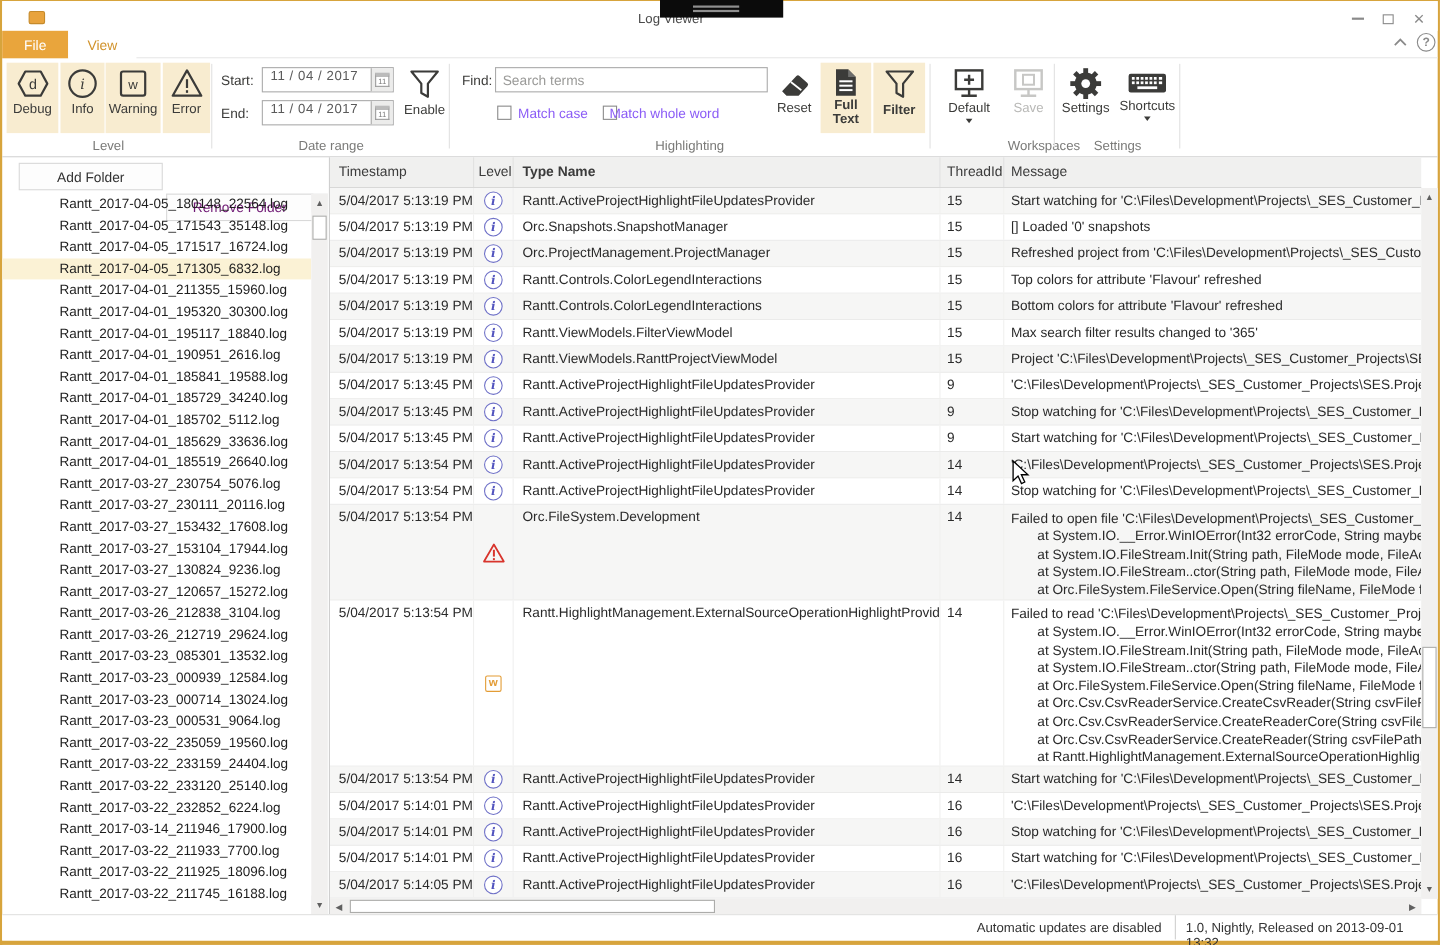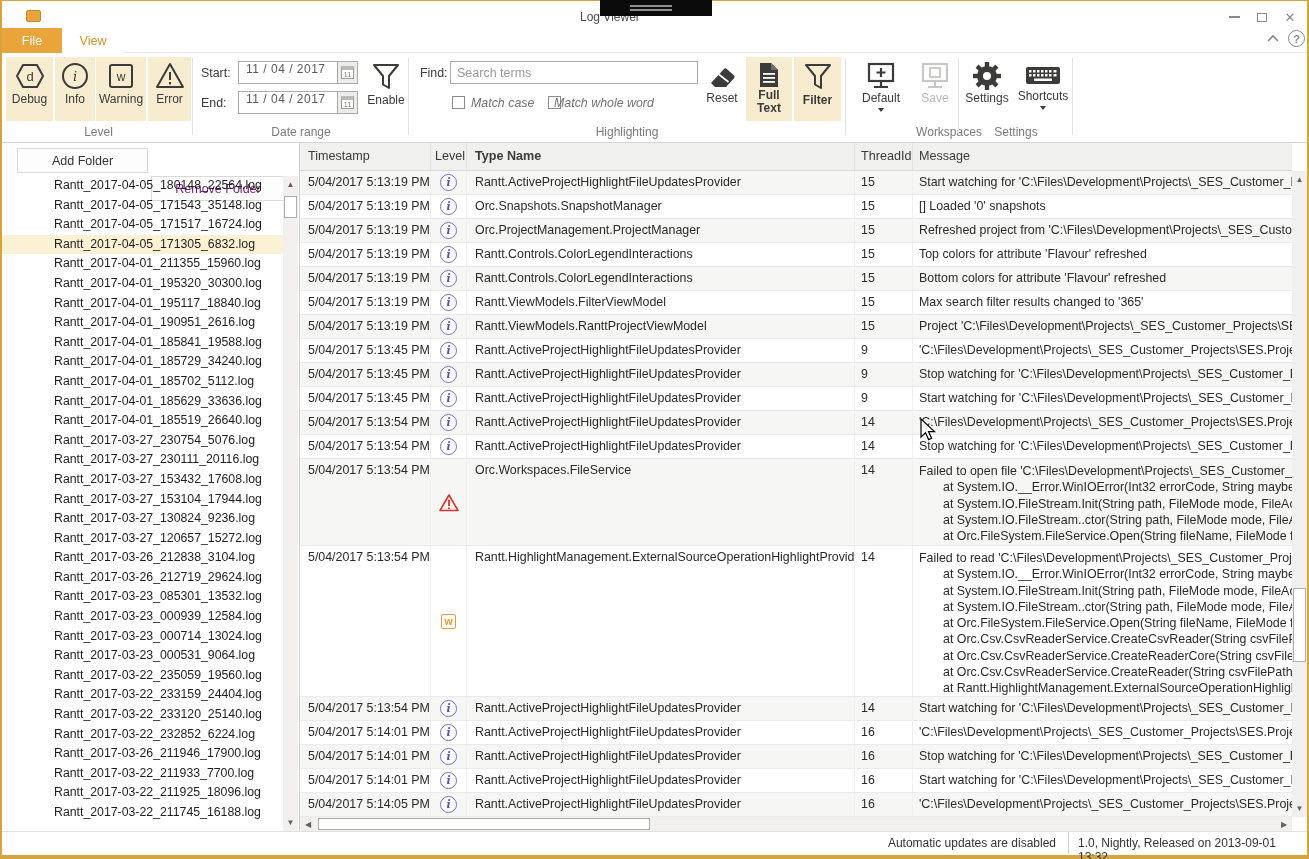--- a/index.html
+++ b/index.html
@@ -39,21 +39,21 @@
   .date-lbl{font-size:12.4px;color:#3B3B39;}
   .date-box{width:120px;height:23px;border:1px solid #ABABAB;background:#FFF;display:flex;align-items:flex-start;}
   .date-text{flex:1;font-size:12px;color:#5A5A5A;padding-left:7px;letter-spacing:0.5px;}
   .cal-btn{width:20px;height:21px;background:#ECECEB;border-left:1px solid #ABABAB;display:flex;align-items:center;justify-content:center;}
   .cal-glyph{width:13px;height:13px;border:1px solid #9B9B9B;background:#FFF;font-size:7px;color:#777;
     display:flex;align-items:center;justify-content:center;border-top:4px solid #BBB;}
   .find-input{left:450px;top:61px;width:248px;height:23px;border:1px solid #ABABAB;font-size:12.5px;
     padding-left:6px;font-family:"Liberation Sans",sans-serif;color:#333;outline:none;}
   .find-input::placeholder{color:#9B9B99;}
   .checkbox{width:13px;height:13px;border:1px solid #8B8B8B;background:#FFF;}
-  .cb-lbl{font-size:12.4px;color:#737373;font-style:italic;}
+  .cb-lbl{font-size:12.4px;color:#8b5cf6;}
   .big-btn{top:57px;height:64px;display:flex;flex-direction:column;align-items:center;padding-top:4px;}
   .tan{background:#F8ECD0;font-weight:bold;}
   .drop-arrow{width:0;height:0;border-left:3.5px solid transparent;border-right:3.5px solid transparent;
     border-top:4px solid #3B3B39;margin-top:3px;}
   .disabled-lbl{color:#B8B8B6 !important;}
   
   .side-btn{top:148px;height:25px;background:#FDFDFD;border:1px solid #D9D9D9;font-size:12.5px;color:#333;
     display:flex;align-items:center;justify-content:center;}
   .side-btn.disabled{color:#701a75;margin-top:28px;}
   .file-list{left:2px;top:176px;width:281px;height:655px;overflow:hidden;}
@@ -323,21 +323,21 @@
       <div class="file-item">Rantt_2017-03-26_212838_3104.log</div>
       <div class="file-item">Rantt_2017-03-26_212719_29624.log</div>
       <div class="file-item">Rantt_2017-03-23_085301_13532.log</div>
       <div class="file-item">Rantt_2017-03-23_000939_12584.log</div>
       <div class="file-item">Rantt_2017-03-23_000714_13024.log</div>
       <div class="file-item">Rantt_2017-03-23_000531_9064.log</div>
       <div class="file-item">Rantt_2017-03-22_235059_19560.log</div>
       <div class="file-item">Rantt_2017-03-22_233159_24404.log</div>
       <div class="file-item">Rantt_2017-03-22_233120_25140.log</div>
       <div class="file-item">Rantt_2017-03-22_232852_6224.log</div>
-      <div class="file-item">Rantt_2017-03-26_211946_17900.log</div>
+      <div class="file-item">Rantt_2017-03-14_211946_17900.log</div>
       <div class="file-item">Rantt_2017-03-22_211933_7700.log</div>
       <div class="file-item">Rantt_2017-03-22_211925_18096.log</div>
       <div class="file-item">Rantt_2017-03-22_211745_16188.log</div>
     </div>
   <div class="abs side-sep"></div>
 
   <div class="abs sb-track" style="left:283px;top:176px;width:15px;height:655px;"></div>
   <div class="abs sb-arrow" style="left:283px;top:176px;width:15px;height:17px;">▲</div>
   <div class="abs sb-thumb" style="left:284px;top:196px;width:13px;height:22px;"></div>
   <div class="abs sb-arrow" style="left:283px;top:814px;width:15px;height:17px;">▼</div>
@@ -460,21 +460,21 @@
       </div>
       <div class="trow alt tall-error">
         <div class="td c-ts">5/04/2017 5:13:54 PM</div>
         <div class="td c-lv">
           <svg class="ico-err" width="20" height="19" viewBox="0 0 20 19">
             <polygon points="10,2 19,17.5 1,17.5" fill="none" stroke="#D8342C" stroke-width="1.6" stroke-linejoin="round"></polygon>
             <rect x="9.1" y="6.8" width="1.8" height="6.2" fill="#D8342C"></rect>
             <rect x="9.1" y="14.4" width="1.8" height="1.8" fill="#D8342C"></rect>
           </svg>
         </div>
-        <div class="td c-ty">Orc.Workspaces.FileService</div>
+        <div class="td c-ty">Orc.FileSystem.Development</div>
         <div class="td c-th">14</div>
         <div class="td c-msg">
           <div class="msg-line">Failed to open file 'C:\Files\Development\Projects\_SES_Customer_Proje</div>
           <div class="msg-line stack">at System.IO.__Error.WinIOError(Int32 errorCode, String maybeFullPat</div>
           <div class="msg-line stack">at System.IO.FileStream.Init(String path, FileMode mode, FileAccess ac</div>
           <div class="msg-line stack">at System.IO.FileStream..ctor(String path, FileMode mode, FileAccess</div>
           <div class="msg-line stack">at Orc.FileSystem.FileService.Open(String fileName, FileMode fileMod</div>
         </div>
       </div>
       <div class="trow tall-warning">

